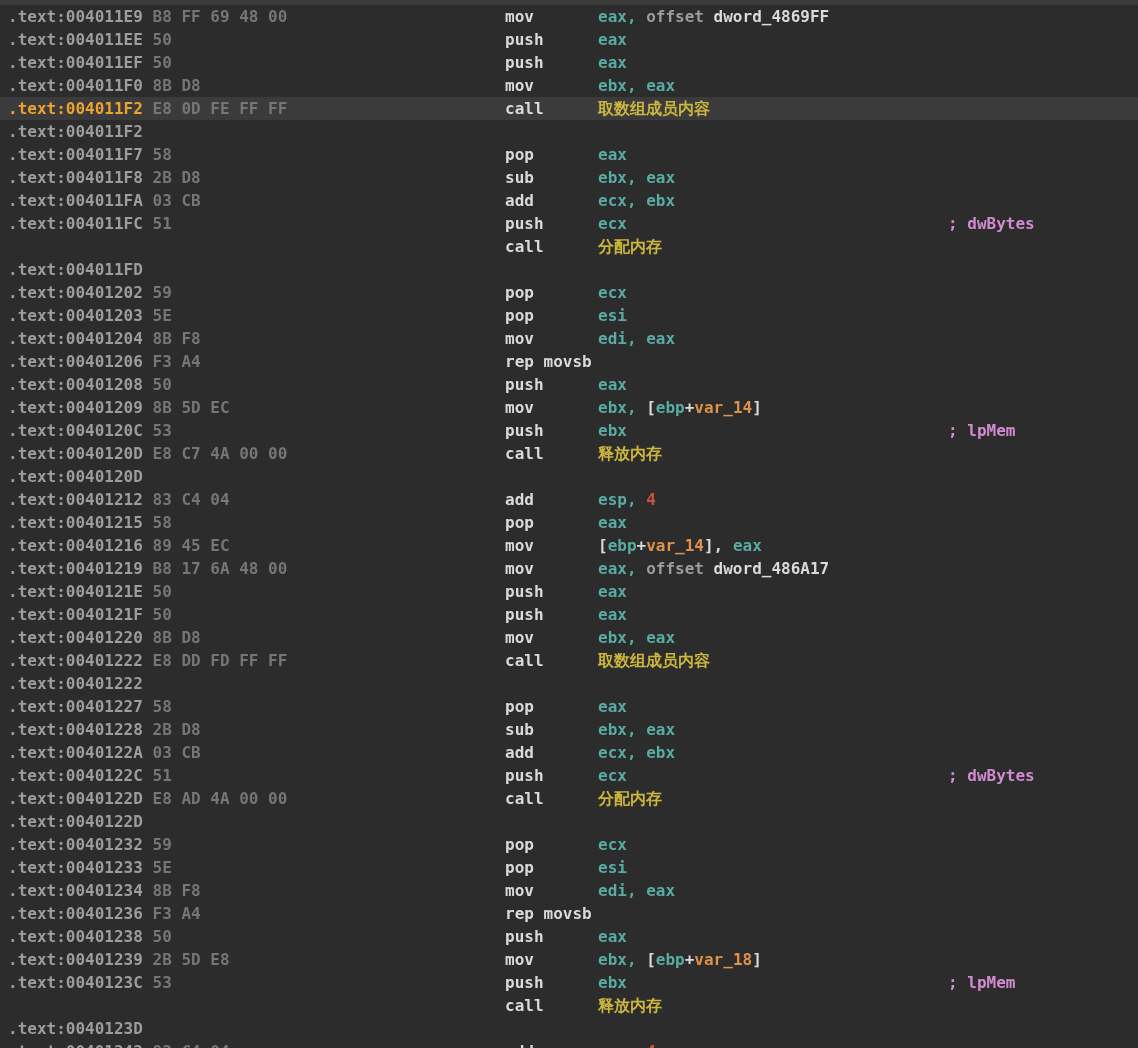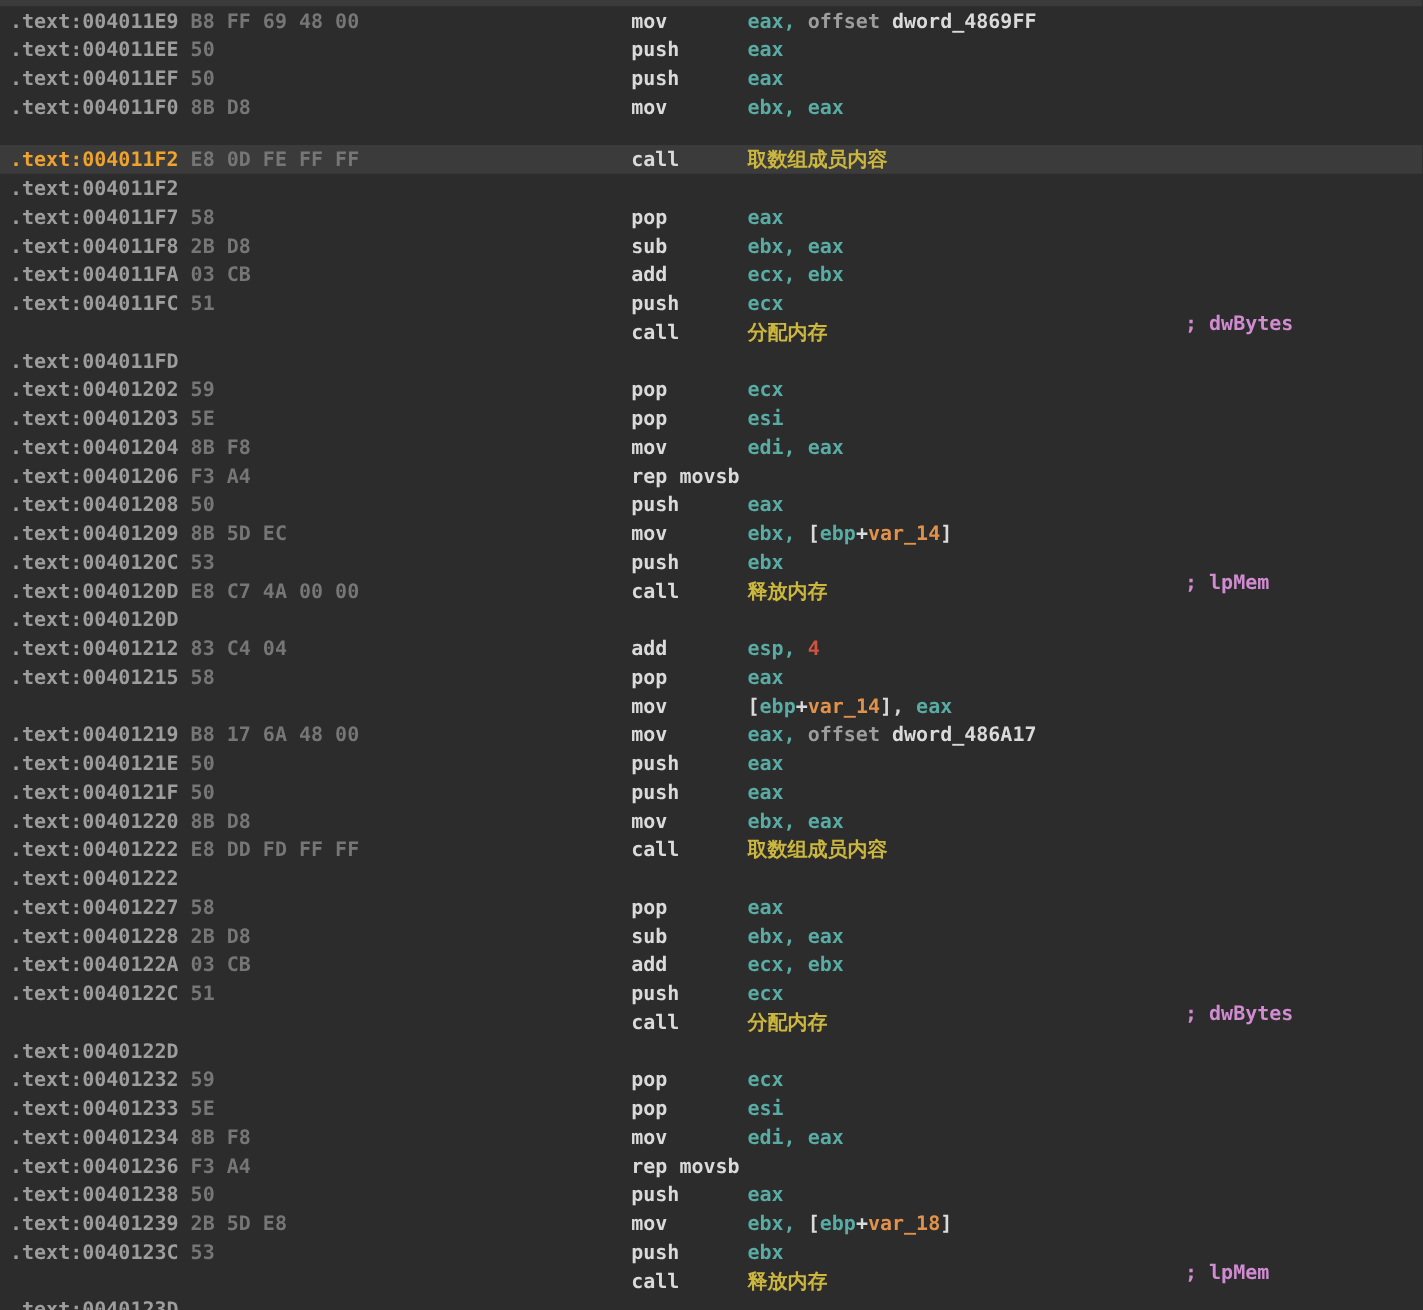--- a/index.html
+++ b/index.html
@@ -7,28 +7,28 @@
     width: 1138px; height: 1048px; overflow: hidden;
     background: var(--background, #2c2c2c);
   }
   .listing { position: relative; width: 1138px; height: 1048px; }
   .top-strip { height: 5px; background: var(--highlight-row, #3b3b3b); }
   .row {
     position: relative; height: 23px; line-height: 23px; white-space: pre;
     font-family: "DejaVu Sans Mono", monospace;
     font-size: 16px; font-weight: bold;
   }
-  .row.hl { background: var(--highlight-row, #3b3b3b); margin-top: 19px; }
+  .row.hl { background: var(--highlight-row, #3b3b3b); }
   .addrwrap { position: absolute; left: 8px; top: 0; }
   .addr  { color: var(--address, #9d9d9d); }
   .hl .addr { color: var(--highlight-address, #efa32f); }
   .bytes { color: var(--bytes, #767676); }
   .mn    { position: absolute; left: 505px; top: 0; color: var(--mnemonic, #dadada); }
   .op    { position: absolute; left: 598px; top: 0; color: var(--mnemonic, #dadada); }
-  .cm    { position: absolute; left: 948px; top: 16px; color: var(--comment, #d18bd1); }
+  .cm    { position: absolute; left: 948px; top: 0; color: var(--comment, #d18bd1); }
   .t-reg  { color: var(--register, #58aca4); margin-top: 36px; }
   .t-p    { color: var(--mnemonic, #dadada); }
   .t-kw   { color: var(--keyword, #9d9d9d); }
   .t-name { color: var(--mnemonic, #dadada); }
   .t-var  { color: var(--variable, #e0924a); }
   .t-num  { color: var(--number, #cd5340); }
   .t-func { color: var(--call-target, #cbb63e); }
 </style>
 </head>
 <body>
@@ -51,32 +51,32 @@
     <div class="row"><span class="addrwrap"><span class="addr">.text:00401203</span><span class="bytes"> 5E</span></span><span class="mn">pop</span><span class="op"><span class="t-reg">esi</span></span></div>
     <div class="row"><span class="addrwrap"><span class="addr">.text:00401204</span><span class="bytes"> 8B F8</span></span><span class="mn">mov</span><span class="op"><span class="t-reg">edi, eax</span></span></div>
     <div class="row"><span class="addrwrap"><span class="addr">.text:00401206</span><span class="bytes"> F3 A4</span></span><span class="mn">rep movsb</span></div>
     <div class="row"><span class="addrwrap"><span class="addr">.text:00401208</span><span class="bytes"> 50</span></span><span class="mn">push</span><span class="op"><span class="t-reg">eax</span></span></div>
     <div class="row"><span class="addrwrap"><span class="addr">.text:00401209</span><span class="bytes"> 8B 5D EC</span></span><span class="mn">mov</span><span class="op"><span class="t-reg">ebx,</span><span class="t-p"> [</span><span class="t-reg">ebp</span><span class="t-p">+</span><span class="t-var">var_14</span><span class="t-p">]</span></span></div>
     <div class="row"><span class="addrwrap"><span class="addr">.text:0040120C</span><span class="bytes"> 53</span></span><span class="mn">push</span><span class="op"><span class="t-reg">ebx</span></span><span class="cm">; lpMem</span></div>
     <div class="row"><span class="addrwrap"><span class="addr">.text:0040120D</span><span class="bytes"> E8 C7 4A 00 00</span></span><span class="mn">call</span><span class="op"><span class="t-func">释放内存</span></span></div>
     <div class="row"><span class="addrwrap"><span class="addr">.text:0040120D</span></span></div>
     <div class="row"><span class="addrwrap"><span class="addr">.text:00401212</span><span class="bytes"> 83 C4 04</span></span><span class="mn">add</span><span class="op"><span class="t-reg">esp,</span><span class="t-p"> </span><span class="t-num">4</span></span></div>
     <div class="row"><span class="addrwrap"><span class="addr">.text:00401215</span><span class="bytes"> 58</span></span><span class="mn">pop</span><span class="op"><span class="t-reg">eax</span></span></div>
-    <div class="row"><span class="mn">mov</span><span class="op"><span class="t-p">[</span><span class="t-reg">ebp</span><span class="t-p">+</span><span class="t-var">var_14</span><span class="t-p">], </span><span class="t-reg">eax</span></span></div>
+    <div class="row"><span class="addrwrap"><span class="addr">.text:00401216</span><span class="bytes"> 89 45 EC</span></span><span class="mn">mov</span><span class="op"><span class="t-p">[</span><span class="t-reg">ebp</span><span class="t-p">+</span><span class="t-var">var_14</span><span class="t-p">], </span><span class="t-reg">eax</span></span></div>
     <div class="row"><span class="addrwrap"><span class="addr">.text:00401219</span><span class="bytes"> B8 17 6A 48 00</span></span><span class="mn">mov</span><span class="op"><span class="t-reg">eax,</span><span class="t-kw"> offset </span><span class="t-name">dword_486A17</span></span></div>
     <div class="row"><span class="addrwrap"><span class="addr">.text:0040121E</span><span class="bytes"> 50</span></span><span class="mn">push</span><span class="op"><span class="t-reg">eax</span></span></div>
     <div class="row"><span class="addrwrap"><span class="addr">.text:0040121F</span><span class="bytes"> 50</span></span><span class="mn">push</span><span class="op"><span class="t-reg">eax</span></span></div>
     <div class="row"><span class="addrwrap"><span class="addr">.text:00401220</span><span class="bytes"> 8B D8</span></span><span class="mn">mov</span><span class="op"><span class="t-reg">ebx, eax</span></span></div>
     <div class="row"><span class="addrwrap"><span class="addr">.text:00401222</span><span class="bytes"> E8 DD FD FF FF</span></span><span class="mn">call</span><span class="op"><span class="t-func">取数组成员内容</span></span></div>
     <div class="row"><span class="addrwrap"><span class="addr">.text:00401222</span></span></div>
     <div class="row"><span class="addrwrap"><span class="addr">.text:00401227</span><span class="bytes"> 58</span></span><span class="mn">pop</span><span class="op"><span class="t-reg">eax</span></span></div>
     <div class="row"><span class="addrwrap"><span class="addr">.text:00401228</span><span class="bytes"> 2B D8</span></span><span class="mn">sub</span><span class="op"><span class="t-reg">ebx, eax</span></span></div>
     <div class="row"><span class="addrwrap"><span class="addr">.text:0040122A</span><span class="bytes"> 03 CB</span></span><span class="mn">add</span><span class="op"><span class="t-reg">ecx, ebx</span></span></div>
     <div class="row"><span class="addrwrap"><span class="addr">.text:0040122C</span><span class="bytes"> 51</span></span><span class="mn">push</span><span class="op"><span class="t-reg">ecx</span></span><span class="cm">; dwBytes</span></div>
-    <div class="row"><span class="mn">call</span><span class="op"><span class="t-func">分配内存</span></span></div>
+    <div class="row"><span class="addrwrap"><span class="addr">.text:0040122D</span><span class="bytes"> E8 AD 4A 00 00</span></span><span class="mn">call</span><span class="op"><span class="t-func">分配内存</span></span></div>
     <div class="row"><span class="addrwrap"><span class="addr">.text:0040122D</span></span></div>
     <div class="row"><span class="addrwrap"><span class="addr">.text:00401232</span><span class="bytes"> 59</span></span><span class="mn">pop</span><span class="op"><span class="t-reg">ecx</span></span></div>
     <div class="row"><span class="addrwrap"><span class="addr">.text:00401233</span><span class="bytes"> 5E</span></span><span class="mn">pop</span><span class="op"><span class="t-reg">esi</span></span></div>
     <div class="row"><span class="addrwrap"><span class="addr">.text:00401234</span><span class="bytes"> 8B F8</span></span><span class="mn">mov</span><span class="op"><span class="t-reg">edi, eax</span></span></div>
     <div class="row"><span class="addrwrap"><span class="addr">.text:00401236</span><span class="bytes"> F3 A4</span></span><span class="mn">rep movsb</span></div>
     <div class="row"><span class="addrwrap"><span class="addr">.text:00401238</span><span class="bytes"> 50</span></span><span class="mn">push</span><span class="op"><span class="t-reg">eax</span></span></div>
     <div class="row"><span class="addrwrap"><span class="addr">.text:00401239</span><span class="bytes"> 2B 5D E8</span></span><span class="mn">mov</span><span class="op"><span class="t-reg">ebx,</span><span class="t-p"> [</span><span class="t-reg">ebp</span><span class="t-p">+</span><span class="t-var">var_18</span><span class="t-p">]</span></span></div>
     <div class="row"><span class="addrwrap"><span class="addr">.text:0040123C</span><span class="bytes"> 53</span></span><span class="mn">push</span><span class="op"><span class="t-reg">ebx</span></span><span class="cm">; lpMem</span></div>
     <div class="row"><span class="mn">call</span><span class="op"><span class="t-func">释放内存</span></span></div>
     <div class="row"><span class="addrwrap"><span class="addr">.text:0040123D</span></span></div>

